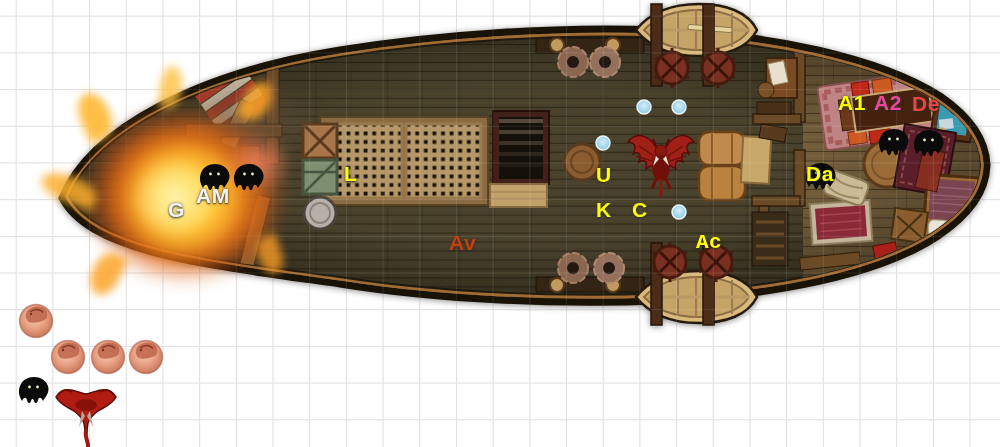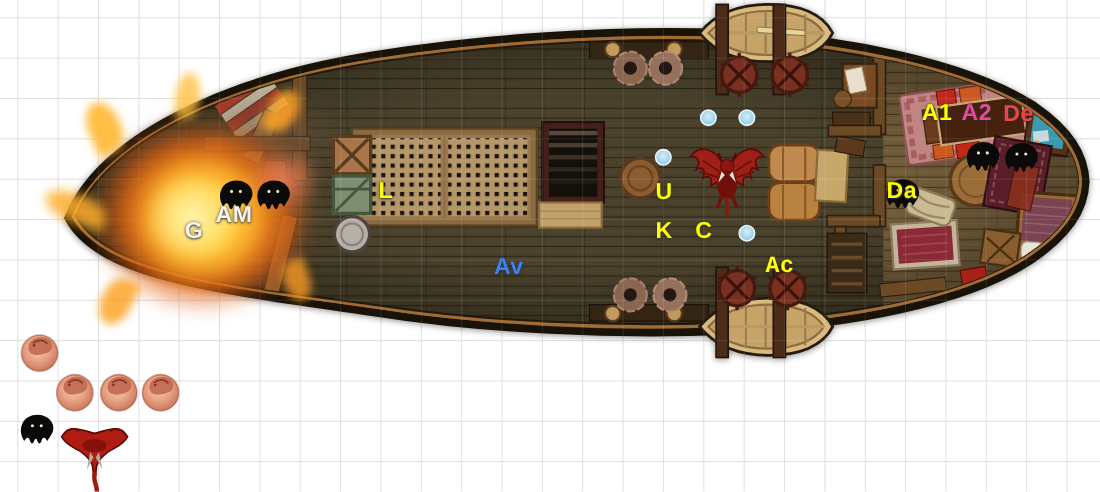--- a/index.html
+++ b/index.html
@@ -379,21 +379,21 @@
     <polygon points="32,28 29,44 35,33" fill="#b0a89c"></polygon>
     <polygon points="40,28 43,44 37,33" fill="#b0a89c"></polygon>
     <path d="M36 48 C34 56 41 60 37 70" stroke="#a01810" stroke-width="4" fill="none" stroke-linecap="round"></path>
   </g>
 </svg>
 
 <div id="labels" class="layer">
   <span class="lbl" style="left:168px;top:199px;color:#f4f4f4;">G</span>
   <span class="lbl" style="left:196px;top:185px;color:#f4f4f4;">AM</span>
   <span class="lbl" style="left:344px;top:163px;color:#ffff00;">L</span>
-  <span class="lbl" style="left:449px;top:232px;color:#3b82f6;text-align:right;">Av</span>
+  <span class="lbl" style="left:449px;top:232px;color:#c2410c;text-align:right;">Av</span>
   <span class="lbl" style="left:596px;top:164px;color:#ffff00;">U</span>
   <span class="lbl" style="left:596px;top:199px;color:#ffff00;">K</span>
   <span class="lbl" style="left:632px;top:199px;color:#ffff00;">C</span>
   <span class="lbl" style="left:696px;top:232px;color:#ffff00;font-family:Liberation Mono, monospace;">Ac</span>
   <span class="lbl" style="left:767px;top:163px;color:#ffff00;margin-left:39px;">Da</span>
   <span class="lbl" style="left:838px;top:92px;color:#ffff00;text-align:right;">A1</span>
   <span class="lbl" style="left:874px;top:92px;color:#ec4899;">A2</span>
   <span class="lbl" style="left:912px;top:93px;color:#ef4444;">De</span>
 </div>
 

